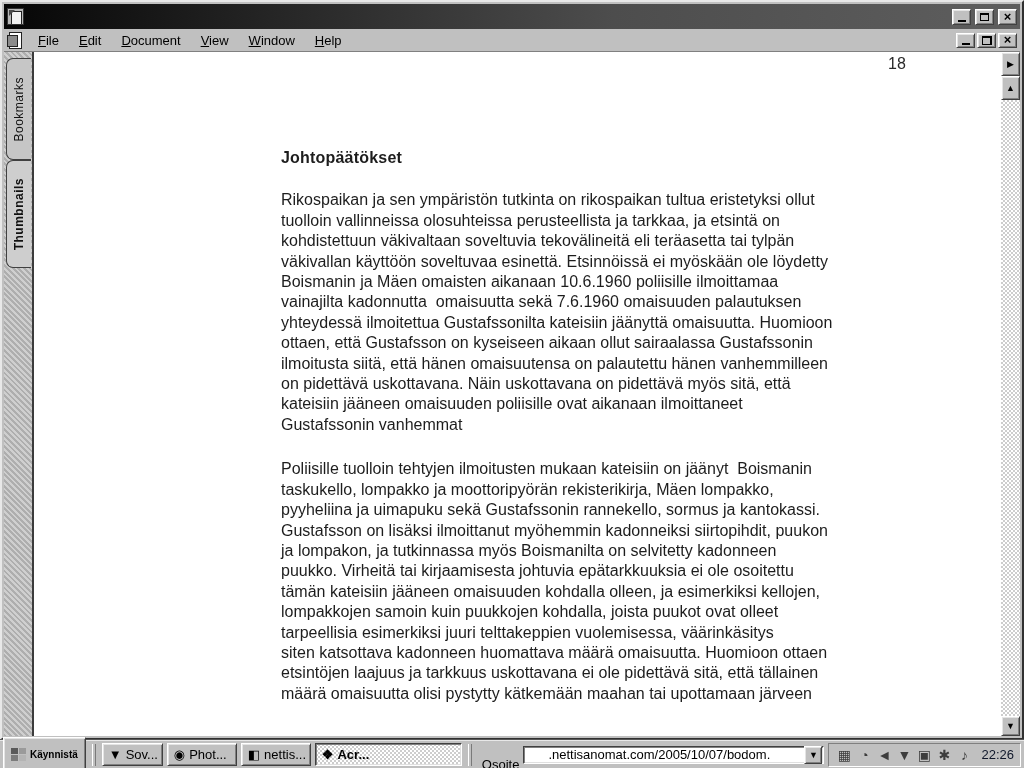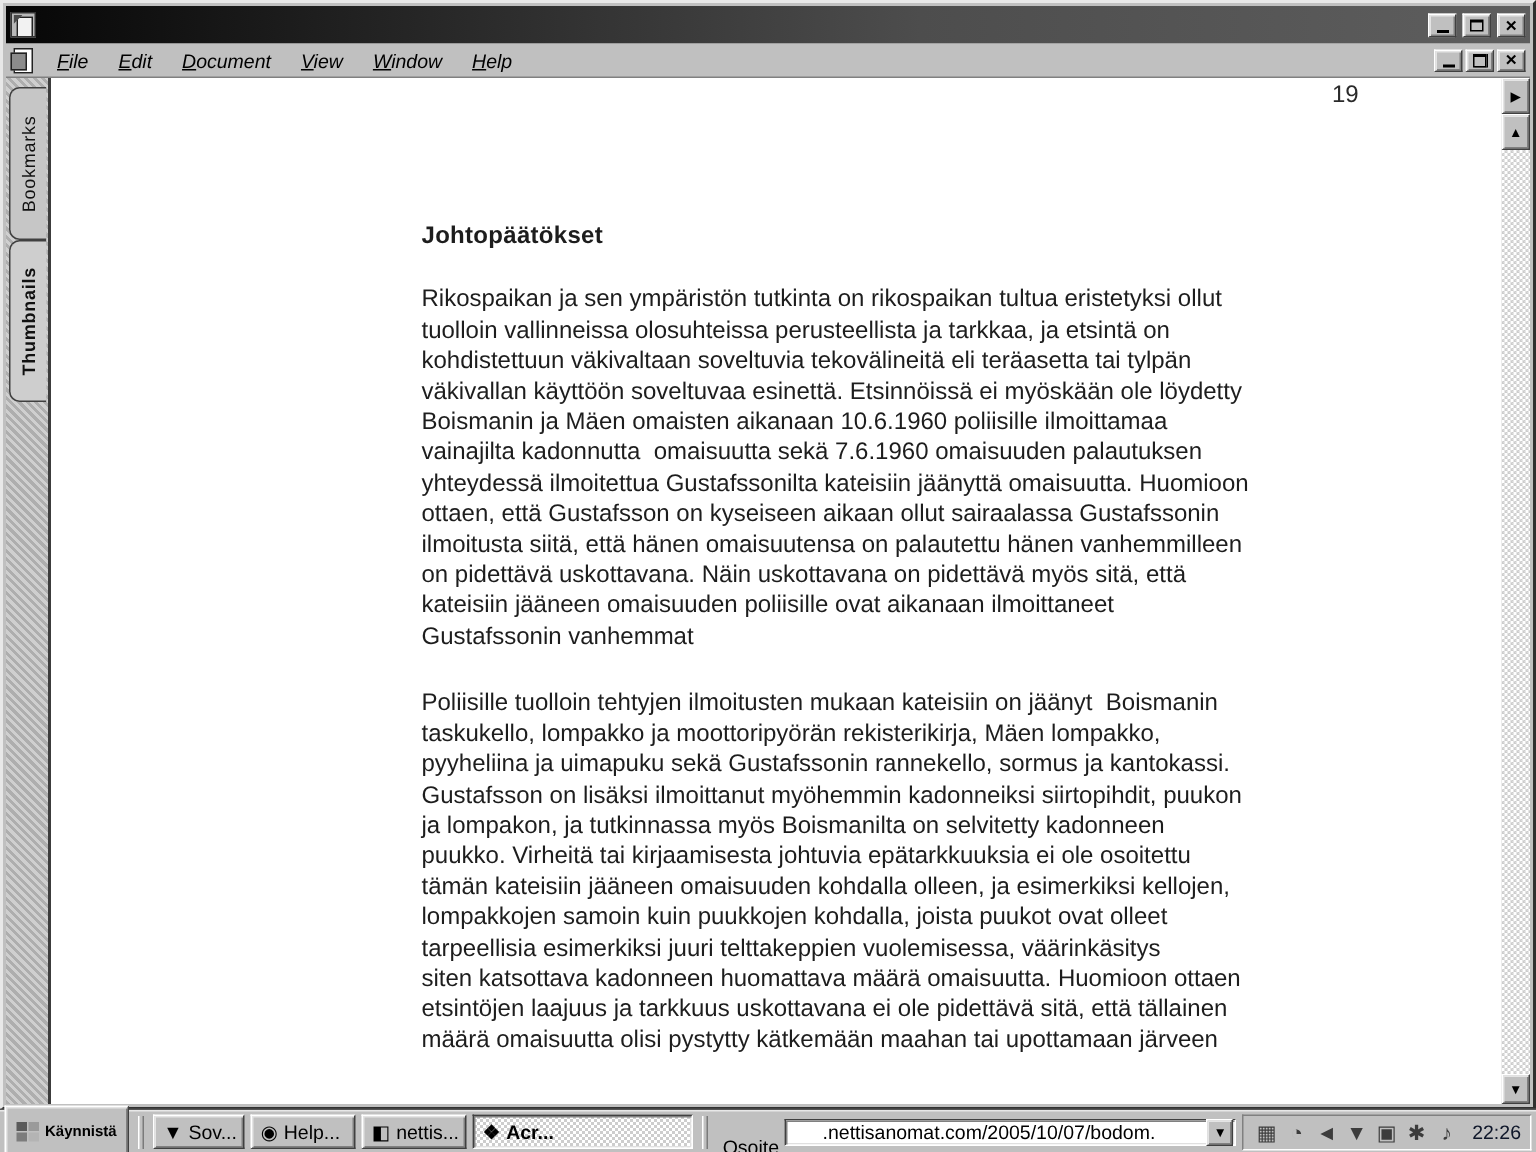--- a/index.html
+++ b/index.html
@@ -41,21 +41,21 @@
   .app-icon::after { content:""; position:absolute; left:1px; top:1px; width:6px; height:6px; background:#4a4a4a; clip-path:polygon(0 0,100% 0,0 100%); }
 
   .menubar { position:absolute; left:2px; top:27px; right:2px; height:23px; background:#c0c0c0;
     display:flex; align-items:center; padding:0 3px; gap:2px;
     border-bottom:1px solid #808080; box-shadow:0 1px 0 #ffffff; }
   .doc-icon { width:16px; height:16px; position:relative; margin-right:4px; }
   .doc-icon::before { content:""; position:absolute; left:2px; top:0; width:11px; height:15px;
     background:#fff; border:1px solid #222; }
   .doc-icon::after { content:""; position:absolute; left:0; top:3px; width:9px; height:10px;
     background:#8c8c8c; border:1px solid #222; }
-  .menu-item { font-size:13px; color:#000; padding:2px 9px; white-space:nowrap;font-style:italic; }
+  .menu-item { font-size:13px; color:#000; padding:2px 9px; white-space:nowrap; }
   .menu-item::first-letter { text-decoration:underline; }
   .menubar .spacer { flex:1; }
   .menubar .tb-btn { height:15px; }
 
   
   .main { position:absolute; left:2px; top:50px; right:2px; bottom:2px; display:flex; }
 
   .side-strip { width:30px; position:relative; flex:none;
     background:repeating-linear-gradient(45deg,#aeaeae 0 2px,#cfcfcf 2px 4px);
     border-right:2px solid #3c3c3c; }
@@ -152,21 +152,21 @@
     <div class="side-strip">
       <div class="vtab vtab-bookmarks">
         <span>Bookmarks</span>
       </div>
       <div class="vtab vtab-thumbnails active">
         <span>Thumbnails</span>
       </div>
     </div>
 
     <div class="page">
-      <div class="page-number">19</div>
+      <div class="page-number">18</div>
       <div class="doc-content">
         <div class="doc-heading">Johtopäätökset</div>
         <div class="para">
             <div class="tline">Rikospaikan ja sen ympäristön tutkinta on rikospaikan tultua eristetyksi ollut</div>
             <div class="tline">tuolloin vallinneissa olosuhteissa perusteellista ja tarkkaa, ja etsintä on</div>
             <div class="tline">kohdistettuun väkivaltaan soveltuvia tekovälineitä eli teräasetta tai tylpän</div>
             <div class="tline">väkivallan käyttöön soveltuvaa esinettä. Etsinnöissä ei myöskään ole löydetty</div>
             <div class="tline">Boismanin ja Mäen omaisten aikanaan 10.6.1960 poliisille ilmoittamaa</div>
             <div class="tline">vainajilta kadonnutta  omaisuutta sekä 7.6.1960 omaisuuden palautuksen</div>
             <div class="tline">yhteydessä ilmoitettua Gustafssonilta kateisiin jäänyttä omaisuutta. Huomioon</div>
@@ -219,21 +219,21 @@
       </span>
     <span>Käynnistä</span>
   </div>
   <div class="tb-divider"></div>
   <div class="task-btn raised t-sov">
     <span class="ticon">▼</span>
     <span>Sov...</span>
   </div>
   <div class="task-btn raised t-phot">
     <span class="ticon">◉</span>
-    <span>Help...</span>
+    <span>Phot...</span>
   </div>
   <div class="task-btn raised t-net">
     <span class="ticon">◧</span>
     <span>nettis...</span>
   </div>
   <div class="task-btn raised active checker">
     <span class="ticon">❖</span>
     <span>Acr...</span>
   </div>
   <div class="tb-divider"></div>

